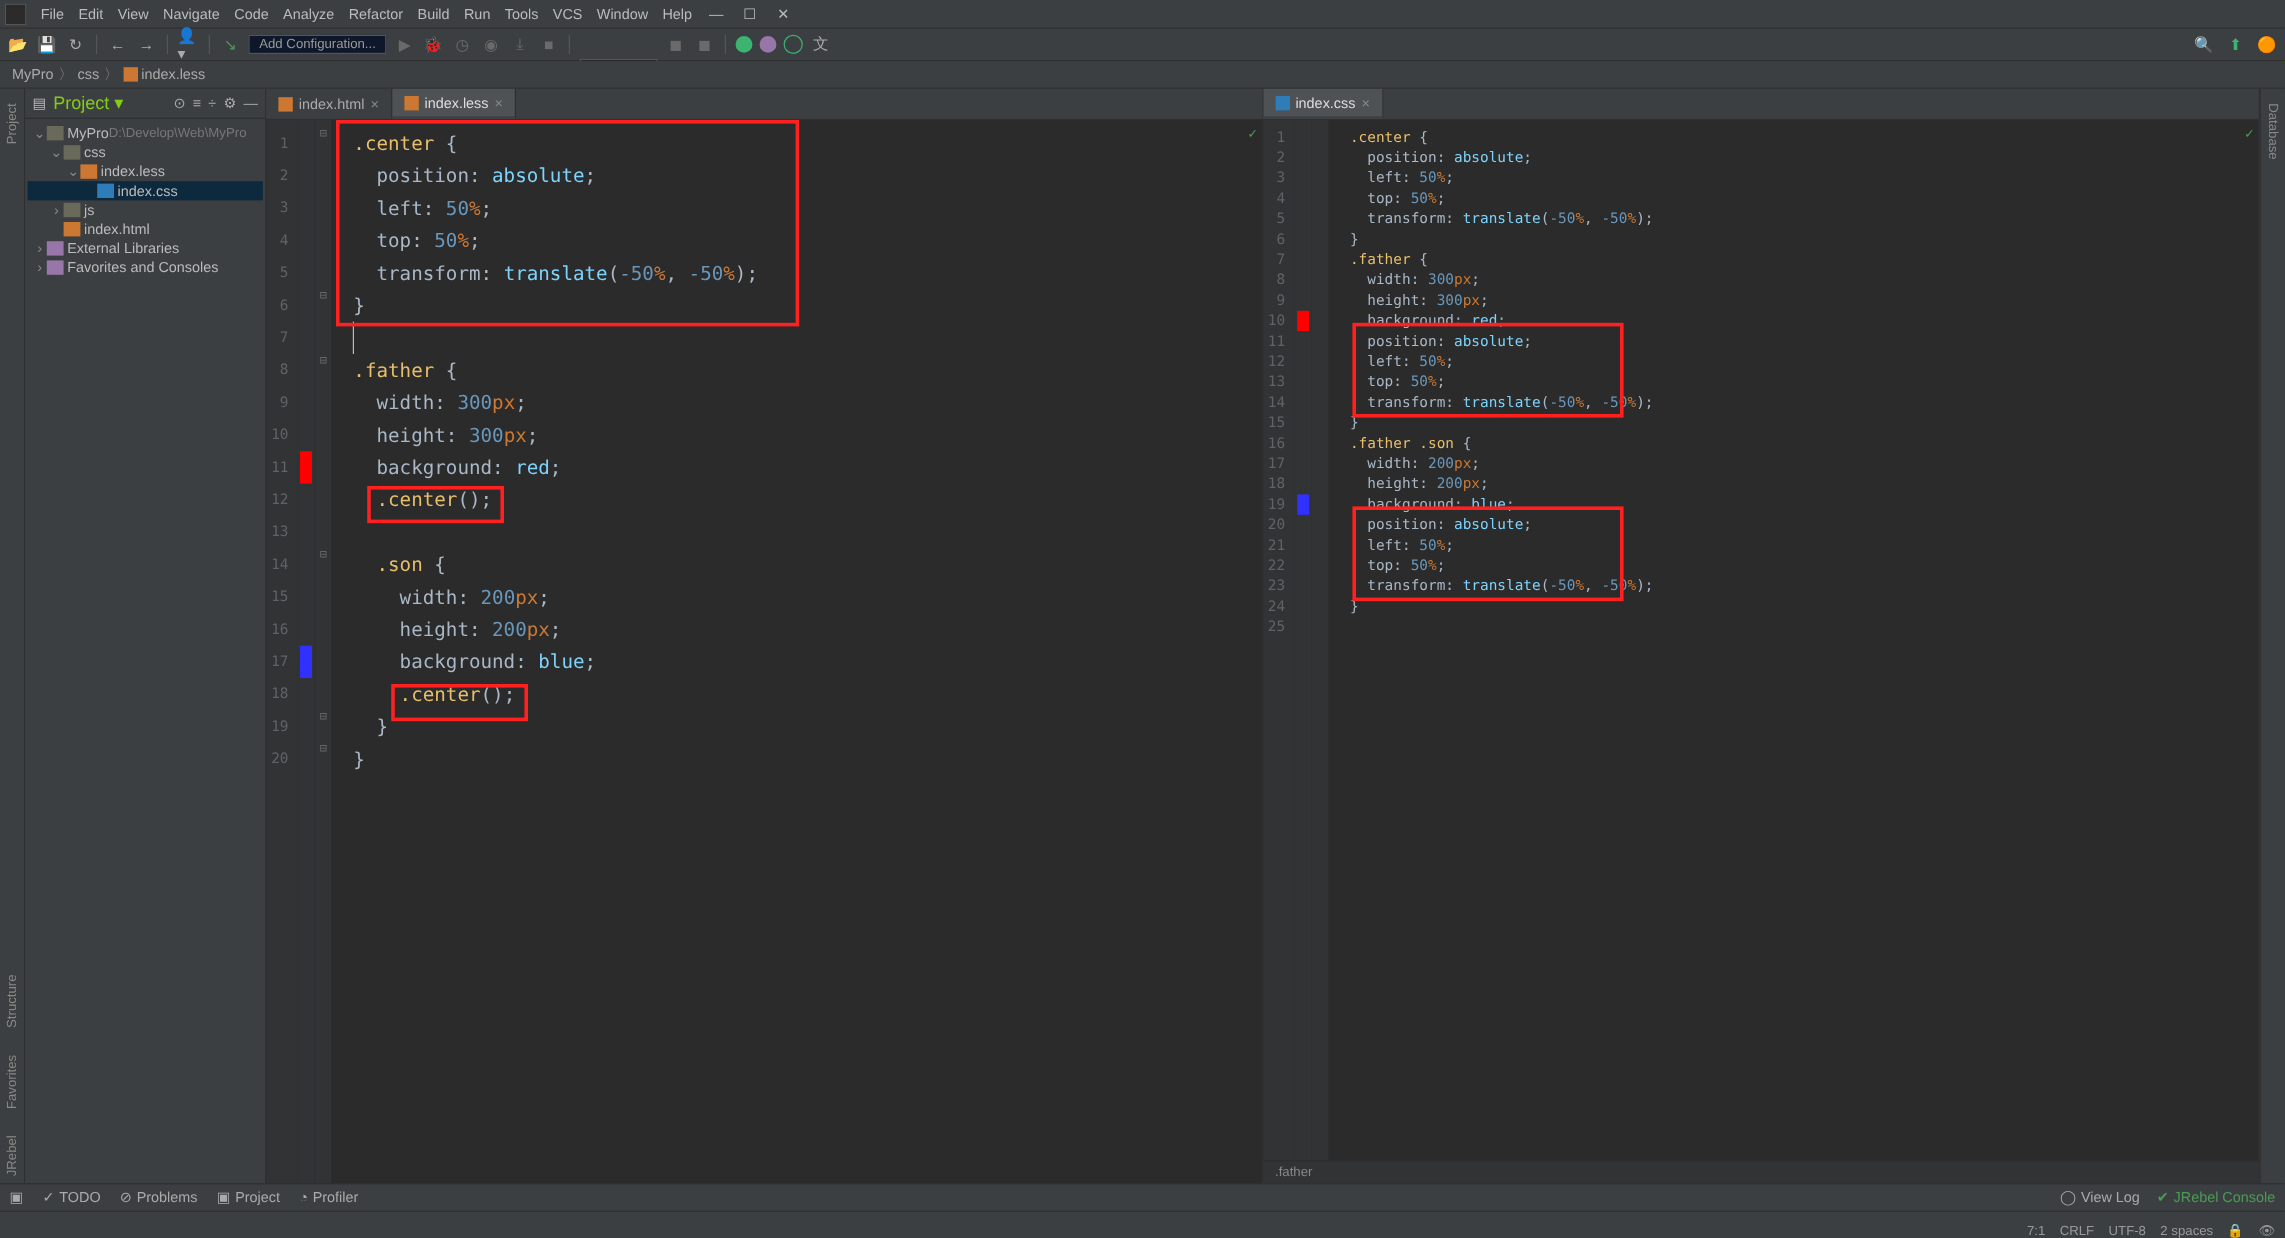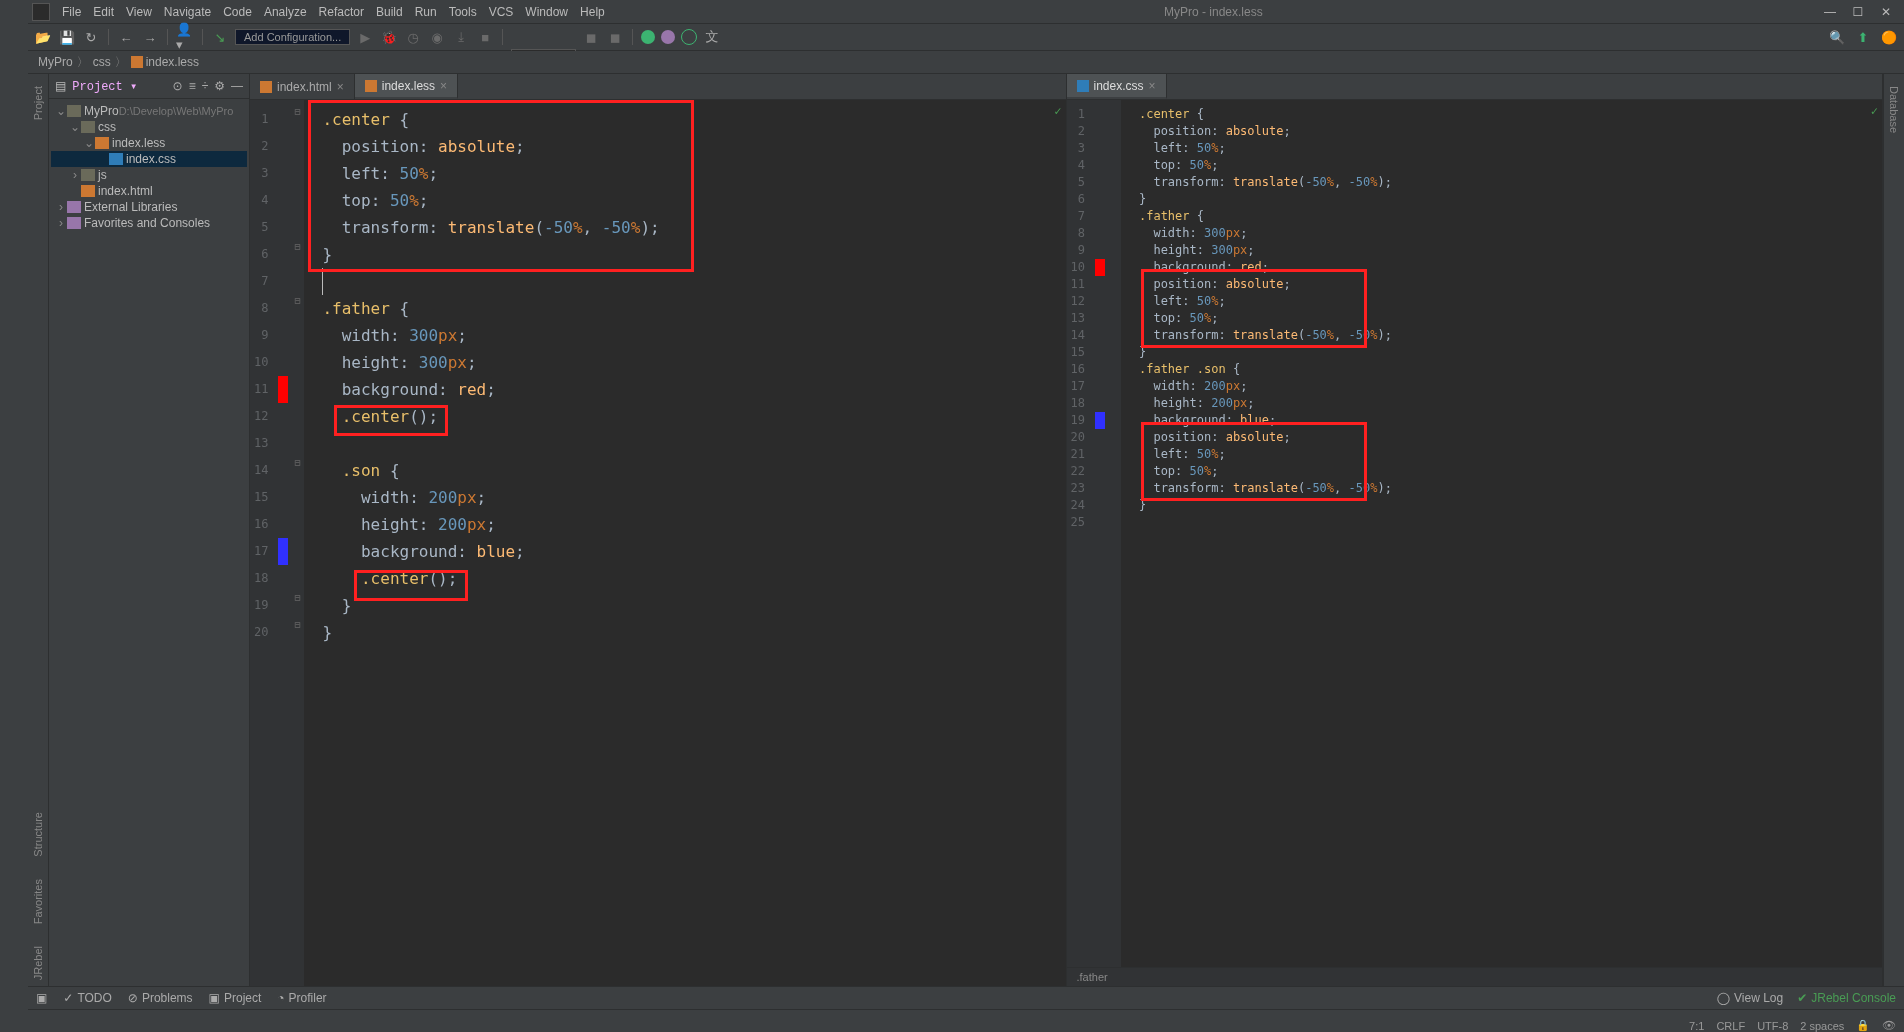--- a/index.html
+++ b/index.html
@@ -1,16 +1,16 @@
 <!DOCTYPE html>
 <html><head>
 <meta charset="utf-8">
 <style>
 html,body{margin:0;padding:0;height:100%;font-family:"Segoe UI",Arial,sans-serif;font-size:12px;background:#3c3f41;color:#bbb;overflow:hidden;user-select:none;}
-.root{display:flex;flex-direction:column;height:100vh;padding-left:28px;}
+.root{display:flex;flex-direction:column;height:100vh;}
 
 .titlebar{display:flex;align-items:center;background:#3c3f41;border-bottom:1px solid #2d2f30;height:23px;padding:0 4px;}
 .titlebar .logo{width:16px;height:16px;background:#2b2b2b;border:1px solid #555;margin-right:6px;}
 .titlebar .menu{font-size:12px;padding:0 6px;cursor:default;color:#bbb;}
 .titlebar .title{flex:1;text-align:center;color:#888;font-size:12px;}
 .titlebar .winbtn{width:28px;text-align:center;color:#bbb;font-size:12px;}
 
 .toolbar{display:flex;align-items:center;background:#3c3f41;border-bottom:1px solid #2d2f30;height:26px;padding:0 6px;gap:6px;}
 .toolbar .tbtn{width:18px;height:18px;display:flex;align-items:center;justify-content:center;color:#aaa;font-size:13px;}
 .toolbar .sep{width:1px;height:16px;background:#555;margin:0 2px;}
@@ -24,21 +24,21 @@
 .crumbs .ficon{display:inline-block;width:12px;height:12px;margin-right:3px;}
 .orange-sq{background:#cc7832;}
 
 .body{flex:1;display:flex;min-height:0;}
 .leftrail{width:20px;background:#3c3f41;border-right:1px solid #2d2f30;display:flex;flex-direction:column;align-items:center;gap:10px;padding-top:6px;}
 .rail-text{writing-mode:vertical-rl;transform:rotate(180deg);font-size:11px;color:#888;padding:6px 0;}
 .rightrail{width:20px;background:#3c3f41;border-left:1px solid #2d2f30;display:flex;flex-direction:column;align-items:center;padding-top:6px;}
 
 .project-pane{width:200px;background:#3c3f41;border-right:1px solid #2d2f30;display:flex;flex-direction:column;}
 .project-head{display:flex;align-items:center;height:24px;padding:0 6px;border-bottom:1px solid #2d2f30;gap:6px;}
-.project-head .dd{font-size:12px;color:#f0abfc;font-family:Liberation Mono, monospace;}
+.project-head .dd{font-size:15px;color:#84cc16;}
 .project-head .icons{margin-left:auto;display:flex;gap:6px;color:#aaa;}
 .tree{padding:4px 2px;font-size:12px;line-height:16px;}
 .tree-row{display:flex;align-items:center;height:16px;white-space:nowrap;}
 .tree-row.selected{background:#0d293e;}
 .tree-row .arrow{width:12px;text-align:center;color:#888;}
 .tree-row .ticon{width:14px;height:12px;margin-right:3px;display:inline-block;}
 .folder-ic{background:#6a6a5a;}
 .css-ic{background:#2f7db8;}
 .less-ic{background:#cc7832;}
 .html-ic{background:#cc7832;}
@@ -58,21 +58,21 @@
 .red-sq{width:10px;height:10px;background:#ff0000;}
 .blue-sq{width:10px;height:10px;background:#3030ff;}
 .fold-col{width:14px;background:#313335;padding-top:6px;}
 .fold-col div{height:var(--lh);text-align:center;color:#666;font-size:10px;}
 .code{flex:1;padding:6px 8px;white-space:pre;position:relative;font-size:16px;margin-left:10px;}
 .code-small{font-size:12px;}
 .code .line{height:var(--lh);line-height:var(--lh);}
 .c-sel{color:#e8bf6a;}
 .c-punc{color:#a9b7c6;}
 .c-prop{color:#a9b7c6;}
-.c-val{color:#fdba74;text-align:right;}
+.c-val{color:#7dd3fc;text-align:right;}
 .c-num{color:#6897bb;}
 .c-unit{color:#cc7832;}
 .cursor{display:inline-block;width:1px;height:var(--lh);background:#bbb;vertical-align:top;}
 
 .annot{position:absolute;border:3px solid #ff2020;pointer-events:none;}
 
 .ed-ok{position:absolute;right:4px;top:4px;color:#499c54;font-weight:bold;}
 .breadcrumb-foot{height:18px;background:#313335;border-top:1px solid #2d2f30;padding:0 10px;color:#888;font-size:11px;display:flex;align-items:center;}
 
 .bottombar{display:flex;align-items:center;height:22px;background:#3c3f41;border-top:1px solid #2d2f30;padding:0 8px;gap:16px;color:#aaa;font-size:12px;}
@@ -84,21 +84,20 @@
 .sq12{width:12px;height:12px;display:inline-block;}
 </style>
 </head>
 <body>
 
 <div class="root">
 
   <div class="titlebar">
     <div class="logo"></div>
     <div id="menus"><span class="menu">File</span><span class="menu">Edit</span><span class="menu">View</span><span class="menu">Navigate</span><span class="menu">Code</span><span class="menu">Analyze</span><span class="menu">Refactor</span><span class="menu">Build</span><span class="menu">Run</span><span class="menu">Tools</span><span class="menu">VCS</span><span class="menu">Window</span><span class="menu">Help</span></div>
-    <div class="title">MyPro - index.less</div>
     <div class="winbtn">—</div>
     <div class="winbtn">☐</div>
     <div class="winbtn">✕</div>
   </div>
 
   <div class="toolbar">
     <div class="tbtn">📂</div>
     <div class="tbtn">💾</div>
     <div class="tbtn">↻</div>
     <div class="sep"></div>

